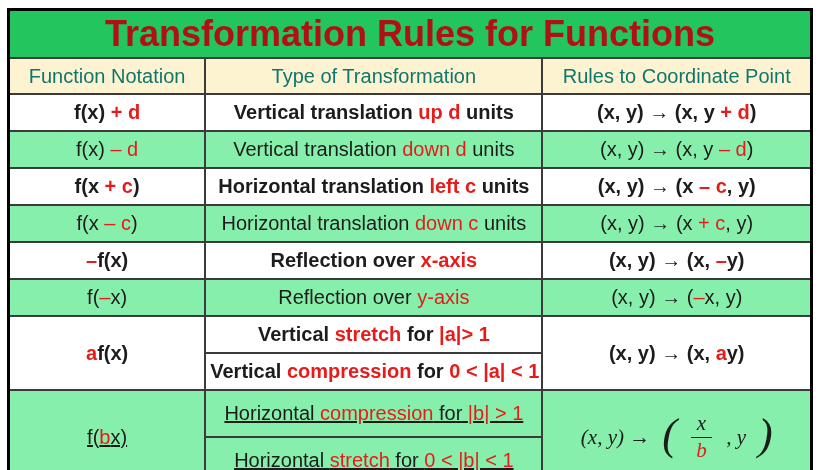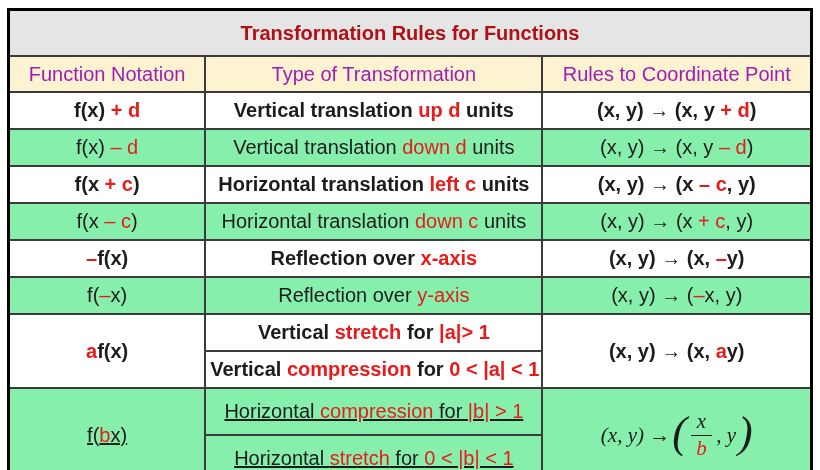--- a/index.html
+++ b/index.html
@@ -28,46 +28,46 @@
     vertical-align:middle;
     padding:2px 4px;
     font-size:20px;
     color:#1c1c1c;
     overflow:hidden;
     white-space:nowrap;
   }
   .red{ color:#e81b1b; }
   tr.title-row td{
     height:40px;
-    background:#e5e5e5;
+    background:#22c55e;
     color:#b01116;
     font-weight:bold;
-    font-size:20px;
+    font-size:36px;
   }
   tr.colhead-row th{
     height:30px;
     background:#fdf3d1;
-    color:#a21caf;
+    color:#0f766e;
     font-weight:normal;
     font-size:20px;
   }
   tr.r-white td{ background:#ffffff;font-weight:bold; }
   tr.r-blue  td{ background:#86efac; }
   tr.simple td{ height:31px; }
   tr.sub td{ height:31px; }
   tr.sub2 td{ height:41px;text-decoration:underline; }
   
   .math{
     font-family:"Liberation Serif", serif;
     font-style:italic;
     font-size:21px;
     color:#1c1c1c;
     display:inline-flex;
     align-items:center;
-    gap:2px;
+    gap:12px;
   }
   .big-paren{
     font-size:44px;
     font-weight:300;
     line-height:0;
     transform:translateY(-2px);
   }
   .frac{
     display:inline-block;
     text-align:center;

